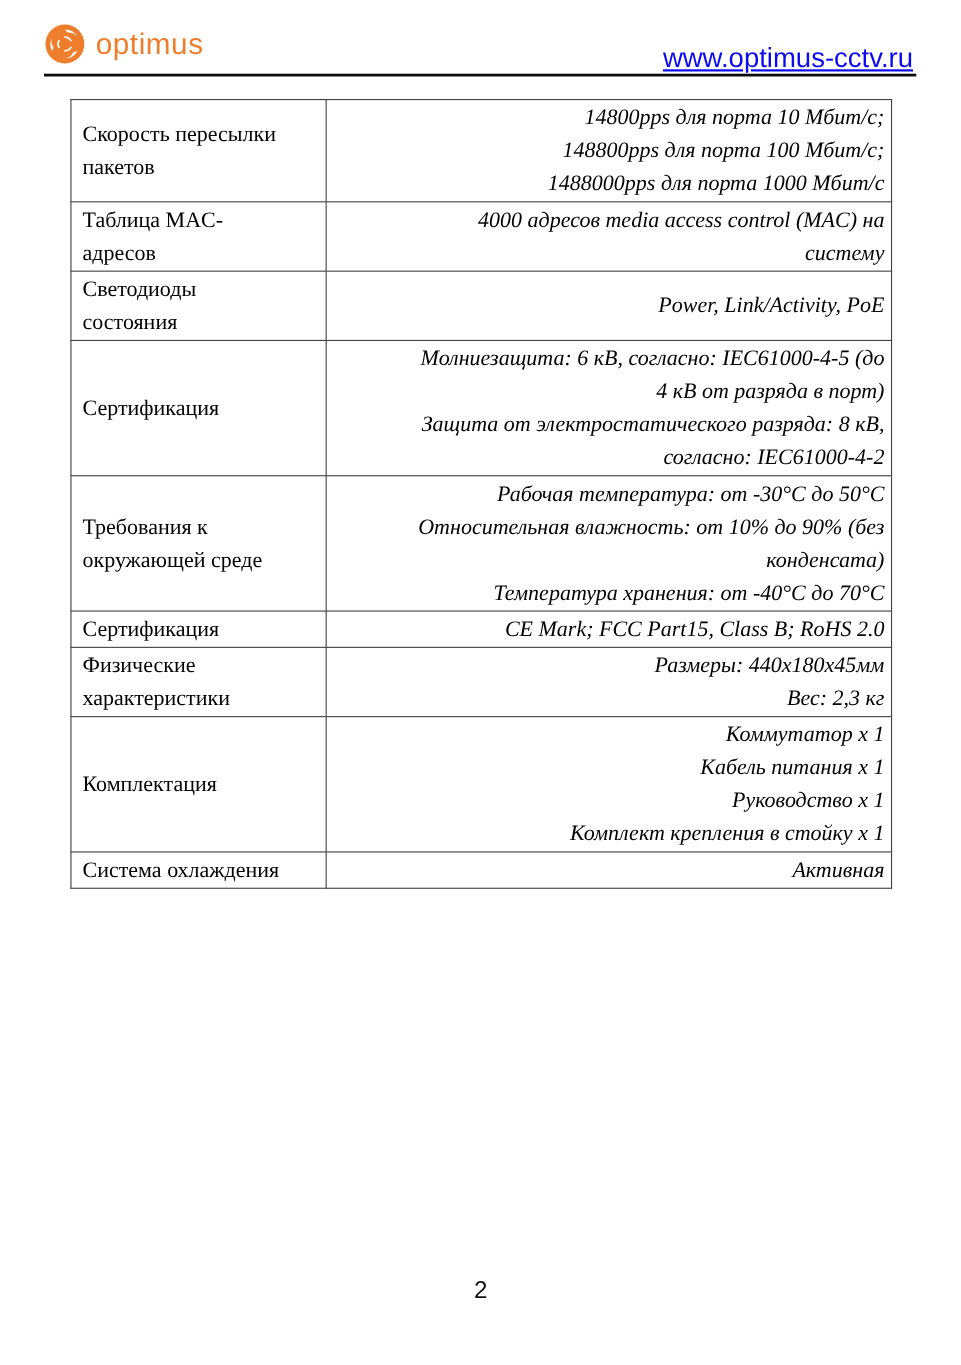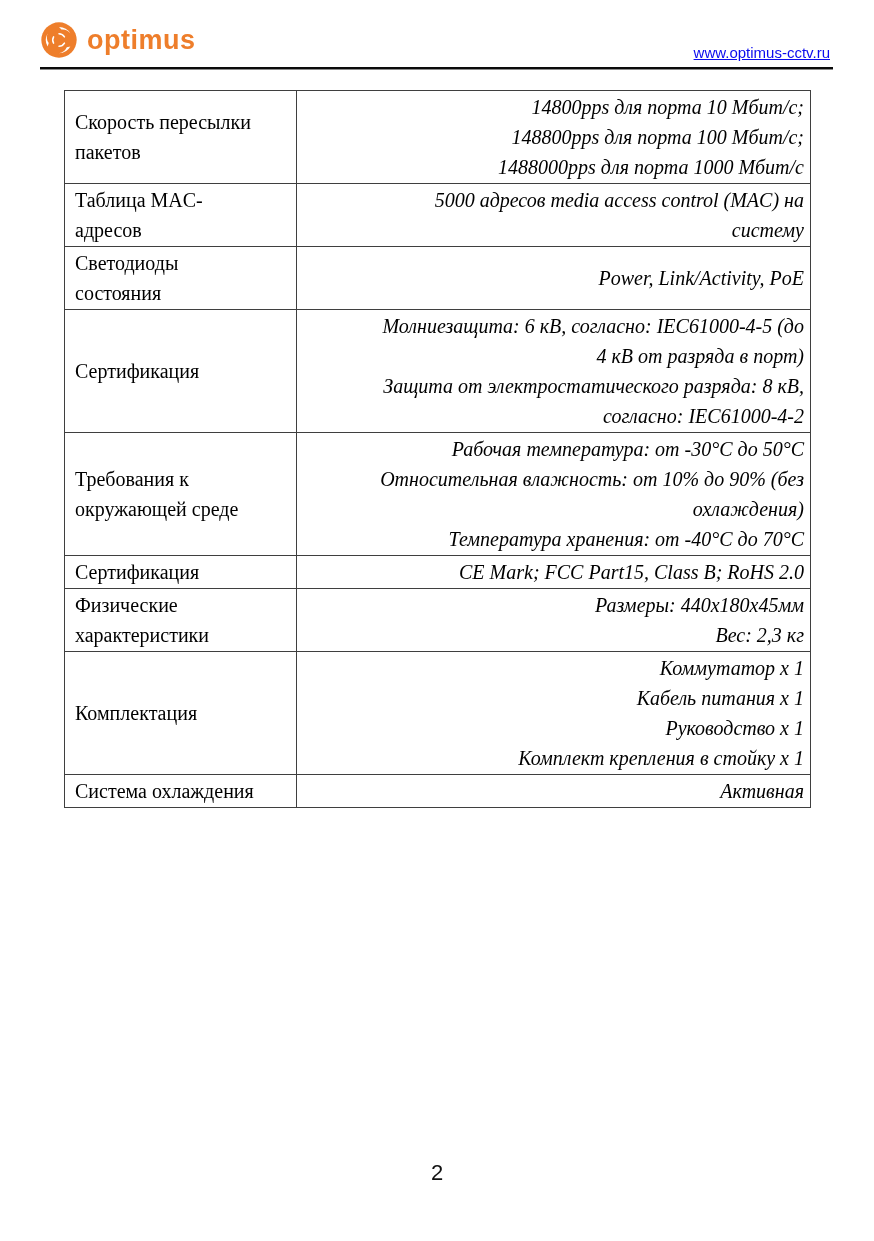--- a/index.html
+++ b/index.html
@@ -19,28 +19,28 @@
     color:var(--text-col);
   }
   
   .logo{
     position:absolute;left:40px;top:21px;
     display:flex;align-items:center;gap:9px;
   }
   .logo-icon{width:38px;height:38px;display:block;}
   .logo-text{
     font-family:"Liberation Sans", sans-serif;
-    font-size:27px;font-weight:700;letter-spacing:.5px;
+    font-size:27px;font-weight:400;letter-spacing:.5px;
     color:var(--brand-orange);
     line-height:38px;
   }
   .site-link{
     position:absolute;right:44px;top:41px;
     font-family:"Liberation Sans", sans-serif;
-    font-size:15px;
+    font-size:25px;
     color:var(--link-blue);
     text-decoration:underline;
     line-height:24px;
   }
   .header-rule{
     position:absolute;left:40px;top:67px;
     width:793px;height:3px;
     background:linear-gradient(180deg,#0a0a0a 0%,#0a0a0a 60%,#8a8a8a 60%,#8a8a8a 100%);
   }
   
@@ -116,21 +116,21 @@
             <div class="line">148800pps для порта 100 Мбит/с;</div>
             <div class="line">1488000pps для порта 1000 Мбит/с</div>
           </td>
         </tr>
         <tr>
           <td class="label-cell">
             <div class="line">Таблица MAC-</div>
             <div class="line">адресов</div>
           </td>
           <td class="value-cell">
-            <div class="line">5000 адресов media access control (MAC) на</div>
+            <div class="line">4000 адресов media access control (MAC) на</div>
             <div class="line">систему</div>
           </td>
         </tr>
         <tr>
           <td class="label-cell">
             <div class="line">Светодиоды</div>
             <div class="line">состояния</div>
           </td>
           <td class="value-cell">
             <div class="line">Power, Link/Activity, PoE</div>
@@ -148,21 +148,21 @@
           </td>
         </tr>
         <tr>
           <td class="label-cell">
             <div class="line">Требования к</div>
             <div class="line">окружающей среде</div>
           </td>
           <td class="value-cell">
             <div class="line">Рабочая температура: от -30°C до 50°C</div>
             <div class="line">Относительная влажность: от 10% до 90% (без</div>
-            <div class="line">охлаждения)</div>
+            <div class="line">конденсата)</div>
             <div class="line">Температура хранения: от -40°C до 70°C</div>
           </td>
         </tr>
         <tr>
           <td class="label-cell">
             <div class="line">Сертификация</div>
           </td>
           <td class="value-cell">
             <div class="line">CE Mark; FCC Part15, Class B; RoHS 2.0</div>
           </td>

